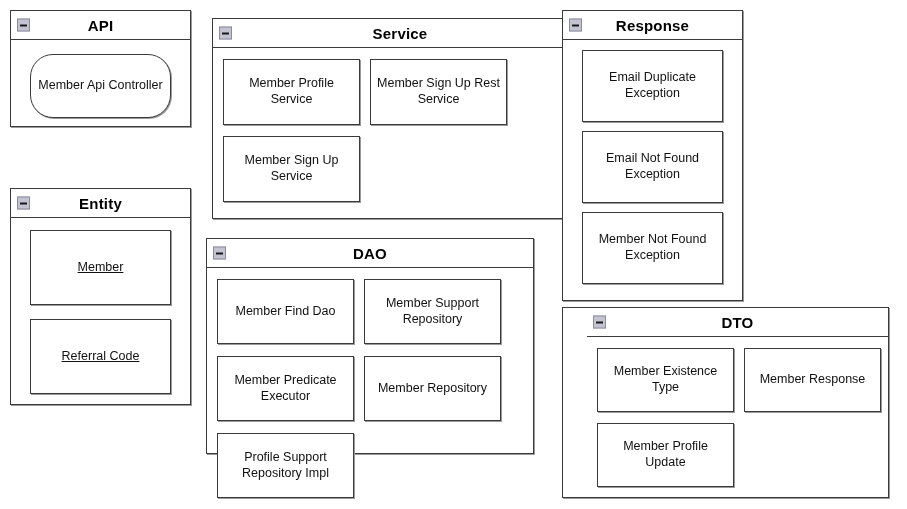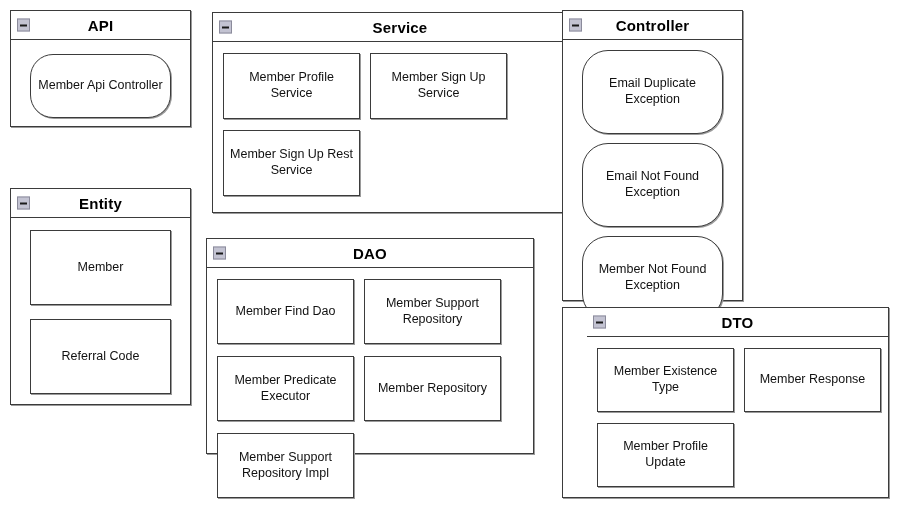--- a/index.html
+++ b/index.html
@@ -99,46 +99,46 @@
     font-size: 12.5px;
     color: #111111;
     line-height: 1.25;
     padding: 2px 4px;
     cursor: default;
   }
 
   
   #pkg-api     { left: 10px;  top: 10px;  width: 181px; height: 117px; }
   #pkg-entity  { left: 10px;  top: 146px; width: 181px; height: 217px; margin-top: 42px; }
-  #pkg-service { left: 212px; top: 12px;  width: 376px; height: 201px; }
+  #pkg-service { left: 212px; top: 18px;  width: 376px; height: 201px; }
   #pkg-dao     { left: 206px; top: 238px; width: 328px; height: 216px; }
   #pkg-exception { left: 562px; top: 10px;  width: 181px; height: 291px; }
   #pkg-dto     { left: 562px; top: 307px; width: 327px; height: 191px; padding-left: 24px; }
 
   
   #pkg-api .pkg-body,
   #pkg-entity .pkg-body,
   #pkg-service .pkg-body,
   #pkg-dao .pkg-body,
   #pkg-exception .pkg-body,
   #pkg-dto .pkg-body { height: calc(100% - 29px); }
 
   
   #pkg-api .class-box      { width: 141px; height: 64px; margin: 4px auto 0; border-radius: 23px; }
-  #pkg-entity .class-box   { width: 141px; height: 75px; margin-left: auto; margin-right: auto; }
-  #pkg-exception .class-box{ width: 141px; height: 84px; margin-left: auto; margin-right: auto; border-radius: 26px; }
+  #pkg-entity .class-box   { width: 141px; height: 75px; margin-left: auto; margin-right: auto; text-decoration: underline; }
+  #pkg-exception .class-box{ width: 141px; height: 72px; margin-left: auto; margin-right: auto; }
 
   
   #pkg-service .class-box  { width: 137px; height: 66px; }
   #pkg-dao .class-box      { width: 137px; height: 65px; }
   #pkg-dto .class-box      { width: 137px; height: 64px; }
 
   #pkg-entity .pkg-body    { gap: 14px 10px; padding-top: 12px; }
   #pkg-exception .pkg-body { gap: 9px 10px; padding-top: 10px; }
-  #pkg-service .pkg-body   { gap: 11px 10px; padding-top: 11px; flex-direction: column; }
+  #pkg-service .pkg-body   { gap: 11px 10px; padding-top: 11px; }
   #pkg-dao .pkg-body       { gap: 12px 10px; padding-top: 11px; }
   #pkg-dto .pkg-body       { gap: 11px 10px; padding-top: 11px; flex-direction: column; }
 </style>
 </head>
 <body>
 
 <div id="canvas">
 
   <div class="package" id="pkg-api">
     <div class="pkg-header">
@@ -176,28 +176,28 @@
   <div class="package" id="pkg-dao">
     <div class="pkg-header">
       <span class="collapse-btn"></span>
       <span class="pkg-title">DAO</span>
     </div>
     <div class="pkg-body">
       <div class="class-box">Member Find Dao</div>
       <div class="class-box">Member Support Repository</div>
       <div class="class-box">Member Predicate Executor</div>
       <div class="class-box">Member Repository</div>
-      <div class="class-box">Member Support Repository Impl</div>
+      <div class="class-box">Profile Support Repository Impl</div>
     </div>
   </div>
 
   <div class="package" id="pkg-exception">
     <div class="pkg-header">
       <span class="collapse-btn"></span>
-      <span class="pkg-title">Controller</span>
+      <span class="pkg-title">Response</span>
     </div>
     <div class="pkg-body">
       <div class="class-box">Email Duplicate Exception</div>
       <div class="class-box">Email Not Found Exception</div>
       <div class="class-box">Member Not Found Exception</div>
     </div>
   </div>
 
   <div class="package" id="pkg-dto">
     <div class="pkg-header">

